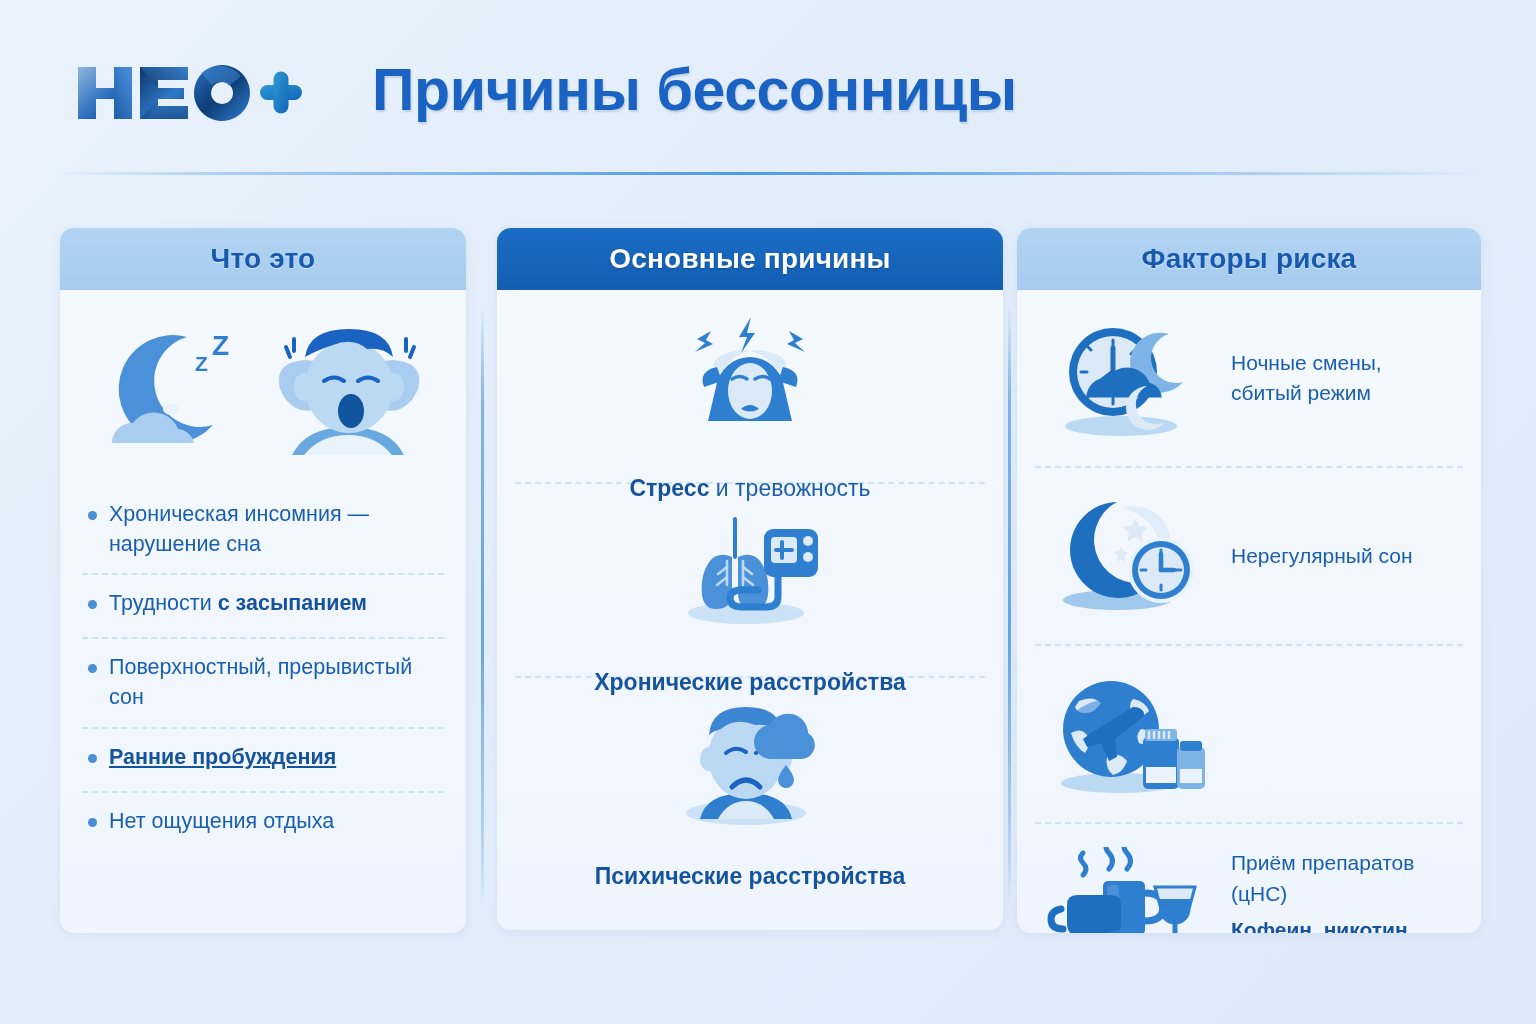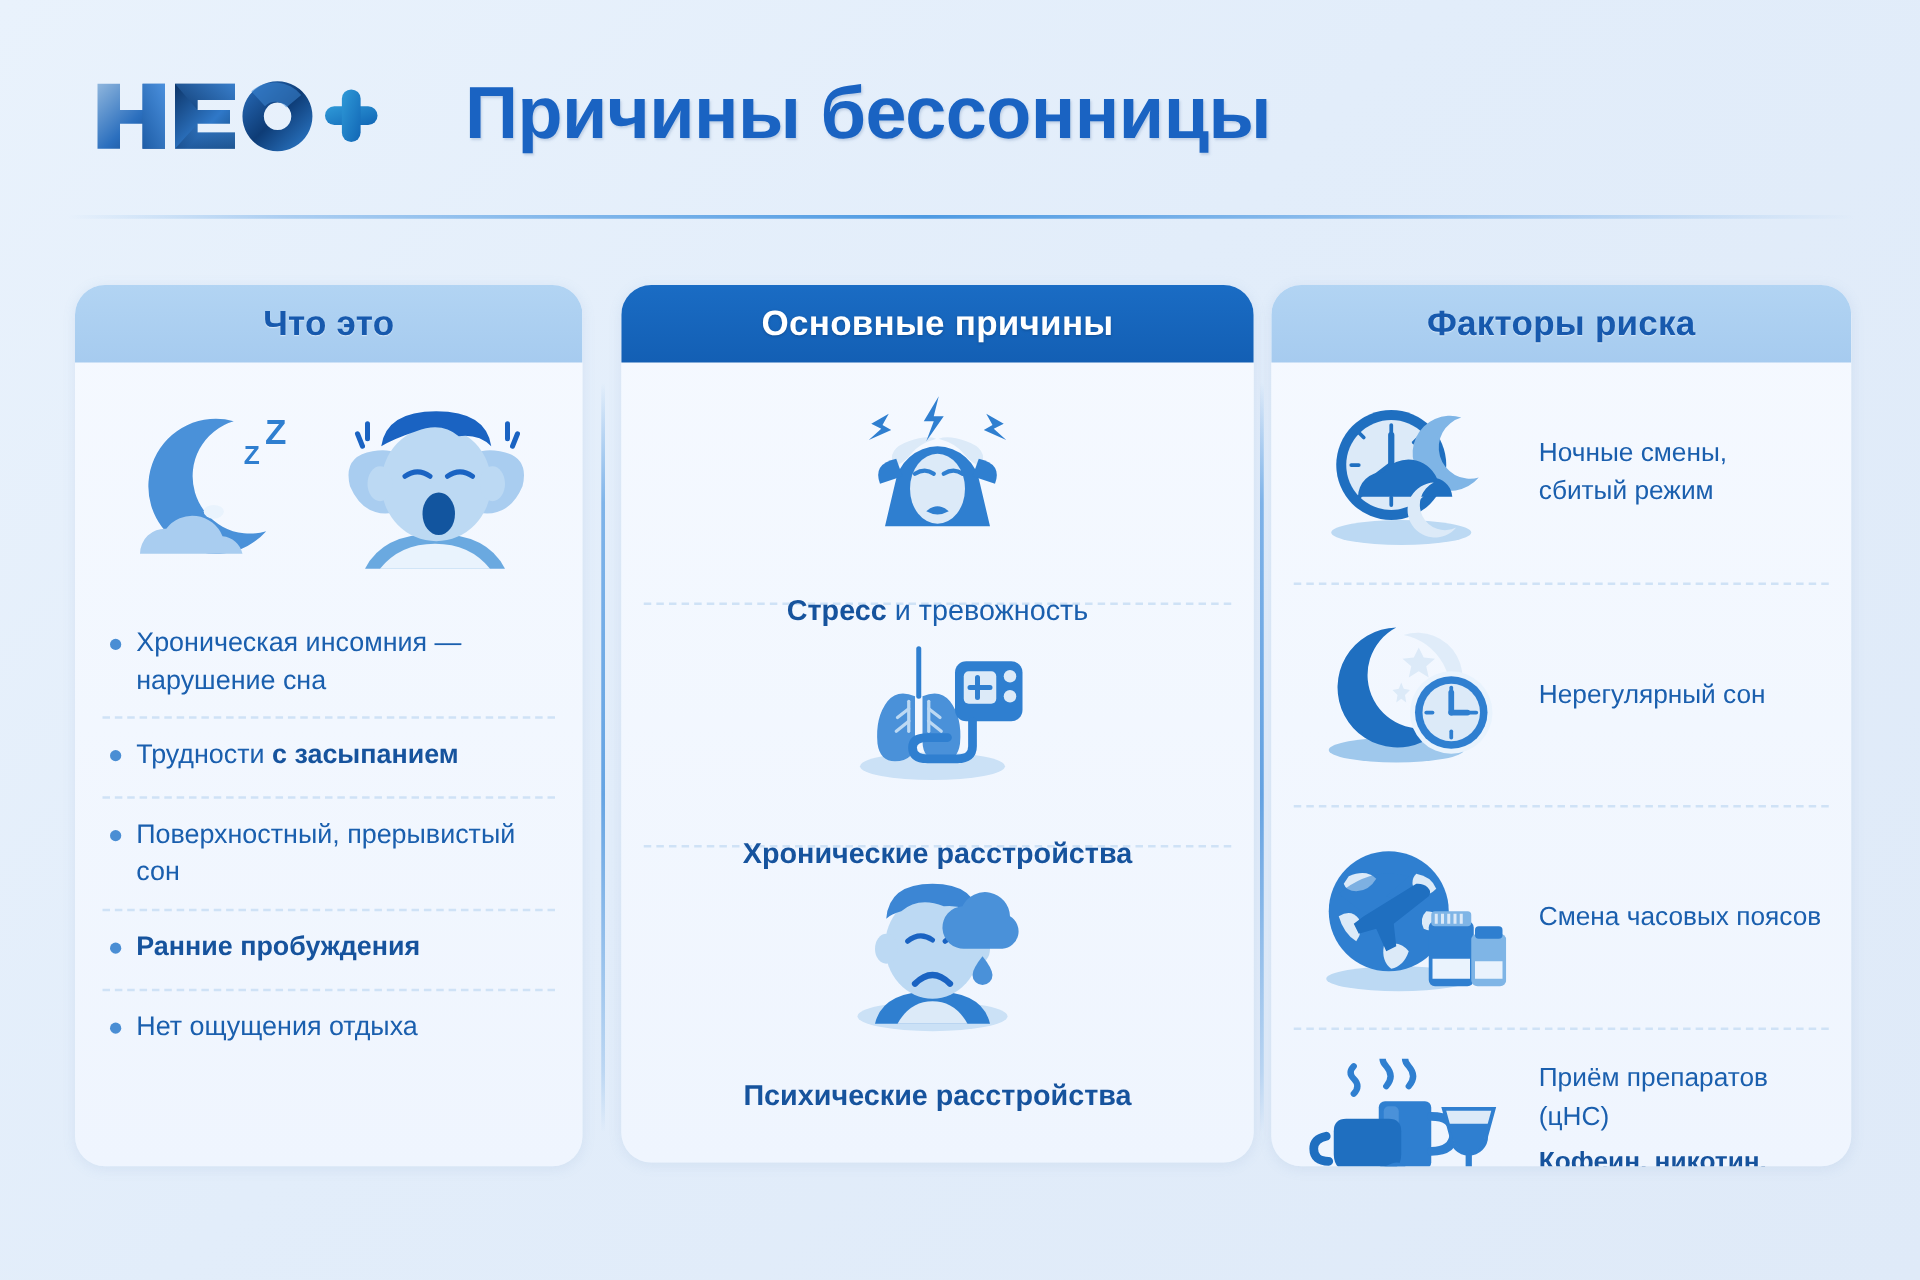--- a/index.html
+++ b/index.html
@@ -64,21 +64,21 @@
     position: absolute;
     left: 0;
     top: 228px;
     width: 1536px;
     height: 720px;
   }
 
   .card {
     position: absolute;
     top: 0;
-    border-radius: 24px;
+    border-radius: 14px;
     overflow: hidden;
     background: linear-gradient(180deg, #f5f9ff 0%, #eff5fe 100%);
     box-shadow: 0 2px 10px rgba(110,150,195,0.13);
   }
   #card-what  { left: 60px;   width: 406px; height: 705px; }
   #card-main  { left: 497px;  width: 506px; height: 702px; }
   #card-risk  { left: 1017px; width: 464px; height: 705px; }
 
   .card-head {
     height: 62px;
@@ -145,21 +145,21 @@
     background: #4a8ed4;
     margin-top: 11px;
     flex: 0 0 auto;
   }
   .bullet-text {
     font-size: 21.5px;
     line-height: 1.38;
     color: #1a5fae;
   }
   .bullet-text b { font-weight: bold; color: #16539d; }
-  .bullet-text.strong { font-weight: bold; color: #16539d; }
+  .bullet-text.strong { font-weight: bold; color: #16539d; text-decoration: underline; }
 
   
   .item-list { padding: 0 18px; }
   .item {
     display: flex;
     align-items: center;
     gap: 16px;
   }
   .item + .item { border-top: 2px dashed #cfe2f6; }
 
@@ -473,21 +473,20 @@
                 <path d="M110 60 v8"></path>
                 <path d="M115 60 v8"></path>
                 <path d="M120 60 v8"></path>
             </g>
             <rect x="97" y="96" width="30" height="16" fill="#eaf3fd"></rect>
             <rect x="128" y="76" width="28" height="42" rx="5" fill="#7fb5e6"></rect>
             <rect x="131" y="70" width="22" height="10" rx="3" fill="#2f7fd0"></rect>
             <rect x="131" y="98" width="22" height="14" fill="#eaf3fd"></rect>
           </svg>
         </div>
-        <div class="item-label">Смена часовых поясов</div>
       </div>
 
       <div class="item">
         <div class="item-icon">
           <svg width="160" height="130" viewBox="0 0 160 130" aria-hidden="true">
             <ellipse cx="78" cy="104" rx="62" ry="15" fill="#cbe1f6"></ellipse>
             <g stroke="#2f7fd0" stroke-width="5" fill="none" stroke-linecap="round">
               <path d="M36 28 q6 -6 0 -12 q-5 -5 0 -10"></path>
               <path d="M62 22 q7 -8 0 -16 q-6 -6 0 -12"></path>
               <path d="M80 22 q7 -8 0 -16 q-6 -6 0 -12"></path>

